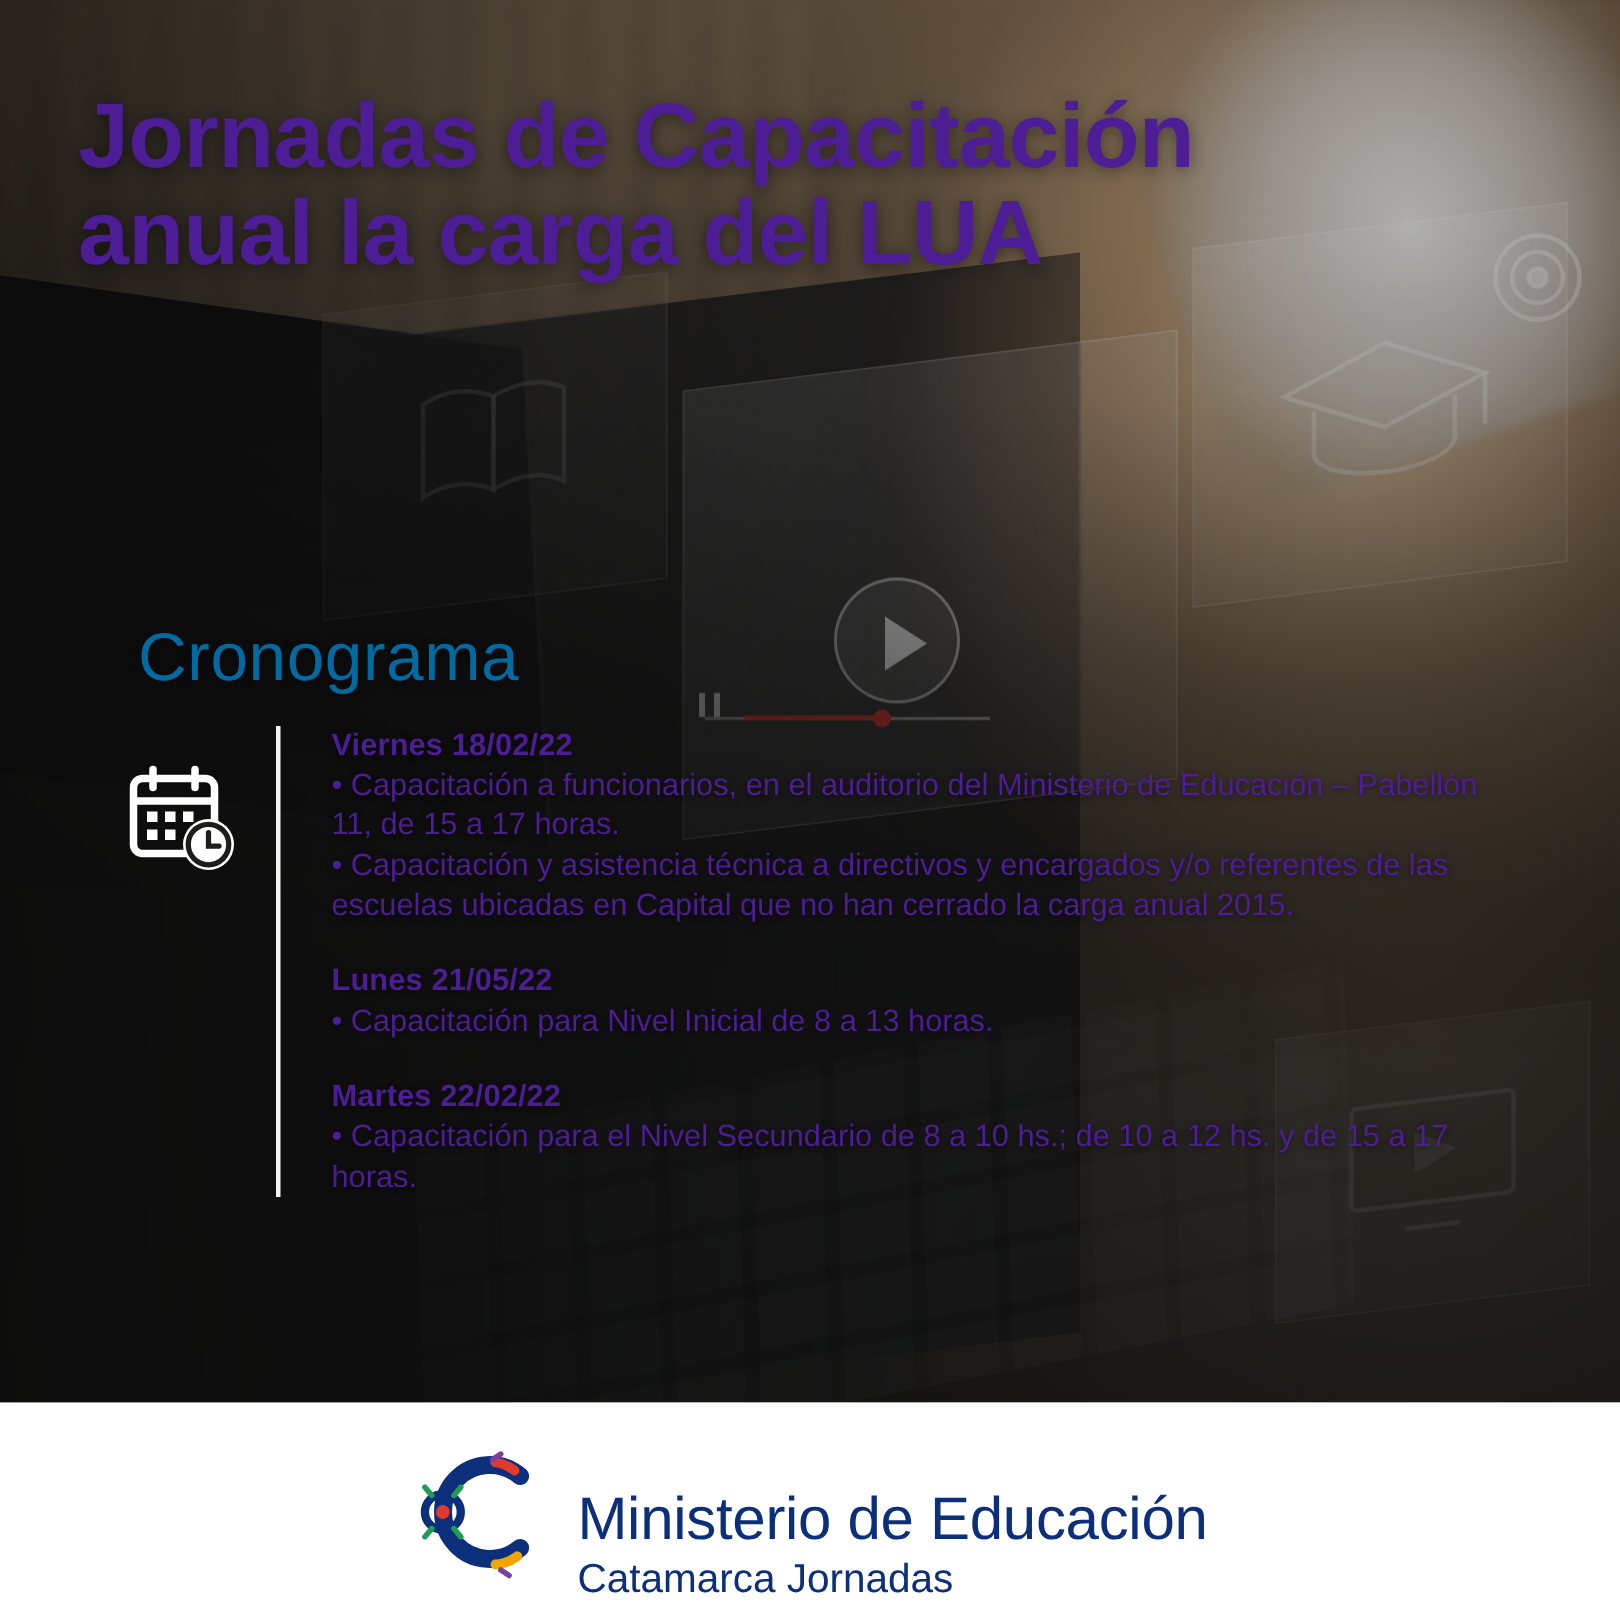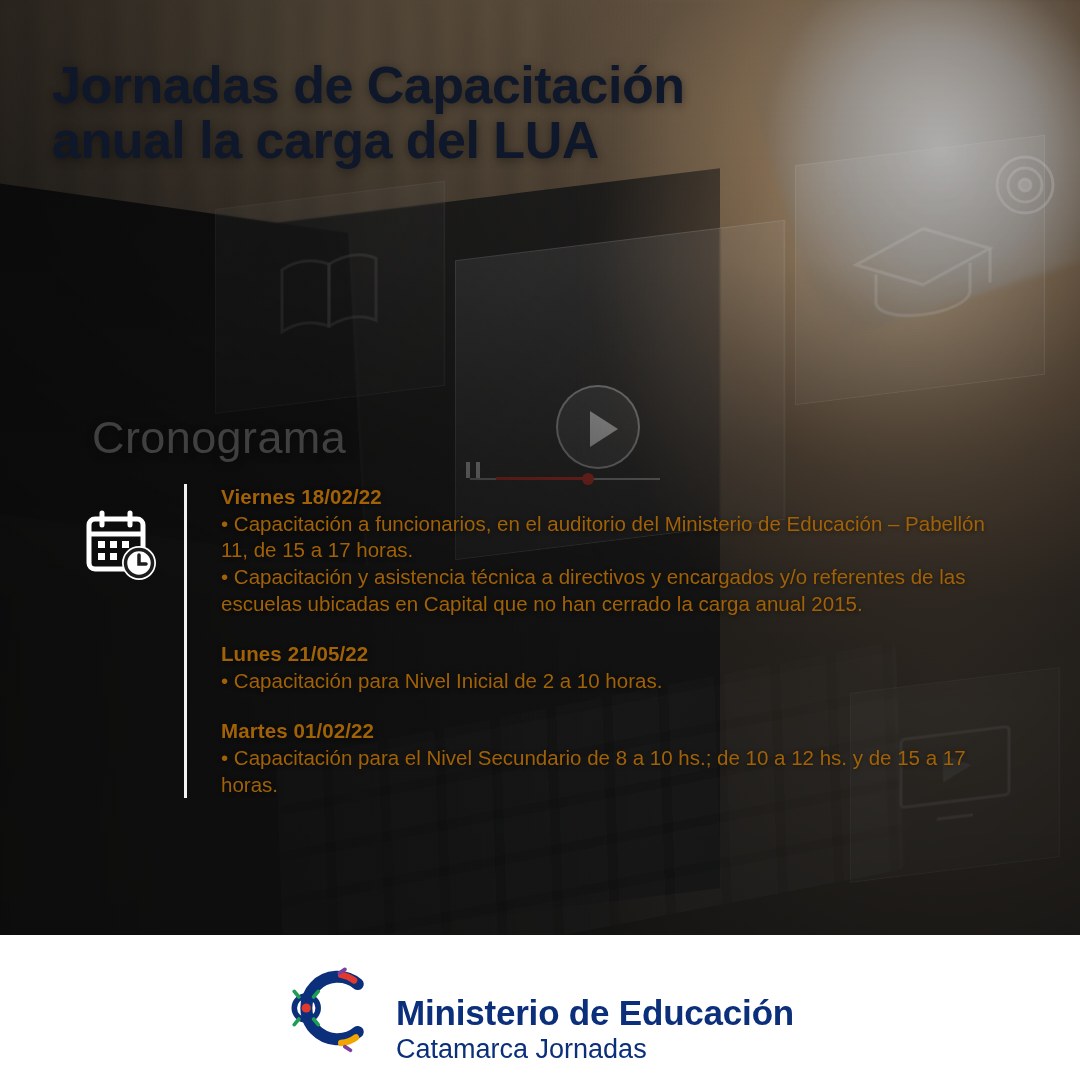--- a/index.html
+++ b/index.html
@@ -125,31 +125,31 @@
   .scrim-left {
     position: absolute; left: 0; top: 0; width: 62%; height: 100%;
     background: linear-gradient(90deg, rgba(8,8,8,0.62) 0%, rgba(8,8,8,0.42) 45%, rgba(8,8,8,0.0) 100%);
   }
 
   
   .content { position: absolute; inset: 0; }
 
   .title {
     position: absolute; left: 52px; top: 58px; width: 990px;
-    color: #0f172a;
-    font-size: 52px;
+    color: #4c1d95;
+    font-size: 61px;
     line-height: 1.06;
     font-weight: bold;
     letter-spacing: -0.5px;
     text-shadow: 0 2px 10px rgba(0,0,0,0.45);
   }
 
   .subtitle {
     position: absolute; left: 92px; top: 412px;
-    color: #404040;
+    color: #0369a1;
     font-size: 45px;
     font-weight: normal;
     letter-spacing: 0.4px;
     text-shadow: 0 2px 8px rgba(0,0,0,0.45);
   }
 
   .schedule {
     position: absolute; left: 80px; top: 484px; width: 930px;
     display: flex;
     gap: 18px;
@@ -160,40 +160,40 @@
     display: flex; justify-content: center; align-items: flex-start;
   }
   .rule {
     width: 3px; flex: 0 0 3px;
     background: #ffffff;
     opacity: 0.95;
   }
   .blocks {
     flex: 1 1 auto;
     padding-left: 16px;
-    color: #a16207;
+    color: #4c1d95;
     font-size: 20.5px;
     line-height: 1.30;
     text-shadow: 0 1px 4px rgba(0,0,0,0.5);
   }
   .block { margin-bottom: 24px; }
   .block:last-child { margin-bottom: 0; }
   .block-date { font-weight: bold; letter-spacing: 0.1px; }
   .block-line { font-weight: normal; }
 
   
   .footer {
     position: absolute; left: 0; top: 935px; width: 1080px; height: 145px;
     background: #ffffff;
     display: flex; align-items: center; justify-content: center;
     gap: 18px;
   }
   .logo-mark { width: 92px; height: 92px; flex: 0 0 92px; }
   .logo-text { color: #0b2f7a; }
-  .logo-line1 { font-size: 35px; font-weight: bold; letter-spacing: -0.2px; margin-top: 43px; }
+  .logo-line1 { font-size: 40px; font-weight: normal; letter-spacing: -0.2px; margin-top: 43px; }
   .logo-line2 { font-size: 27px; font-weight: normal; margin-top: 1px; }
 </style>
 </head>
 <body>
 
 <div class="poster">
 
   <div class="bg">
     <div class="bg-base"></div>
     <div class="bg-shelf"></div>
@@ -275,25 +275,25 @@
       <div class="blocks">
 
         <div class="block">
           <div class="block-date">Viernes 18/02/22</div>
           <div class="block-line">• Capacitación a funcionarios, en el auditorio del Ministerio de Educación – Pabellón 11, de 15 a 17 horas.</div>
           <div class="block-line">•  Capacitación y asistencia técnica a directivos y encargados y/o referentes de las escuelas ubicadas en Capital que no han cerrado la carga anual 2015.</div>
         </div>
 
         <div class="block">
           <div class="block-date">Lunes 21/05/22</div>
-          <div class="block-line">• Capacitación para Nivel Inicial de 2 a 10 horas.</div>
+          <div class="block-line">• Capacitación para Nivel Inicial de 8 a 13 horas.</div>
         </div>
 
         <div class="block">
-          <div class="block-date">Martes 01/02/22</div>
+          <div class="block-date">Martes 22/02/22</div>
           <div class="block-line">• Capacitación para el Nivel Secundario de 8 a 10 hs.; de 10 a 12 hs. y de 15 a 17 horas.</div>
         </div>
 
       </div>
     </div>
   </div>
 
   <div class="footer">
     <svg class="logo-mark" viewBox="0 0 100 100">
       <path d="M78 24a34 34 0 1 0 0 52" fill="none" stroke="#0b2f7a" stroke-width="13" stroke-linecap="round"></path>

